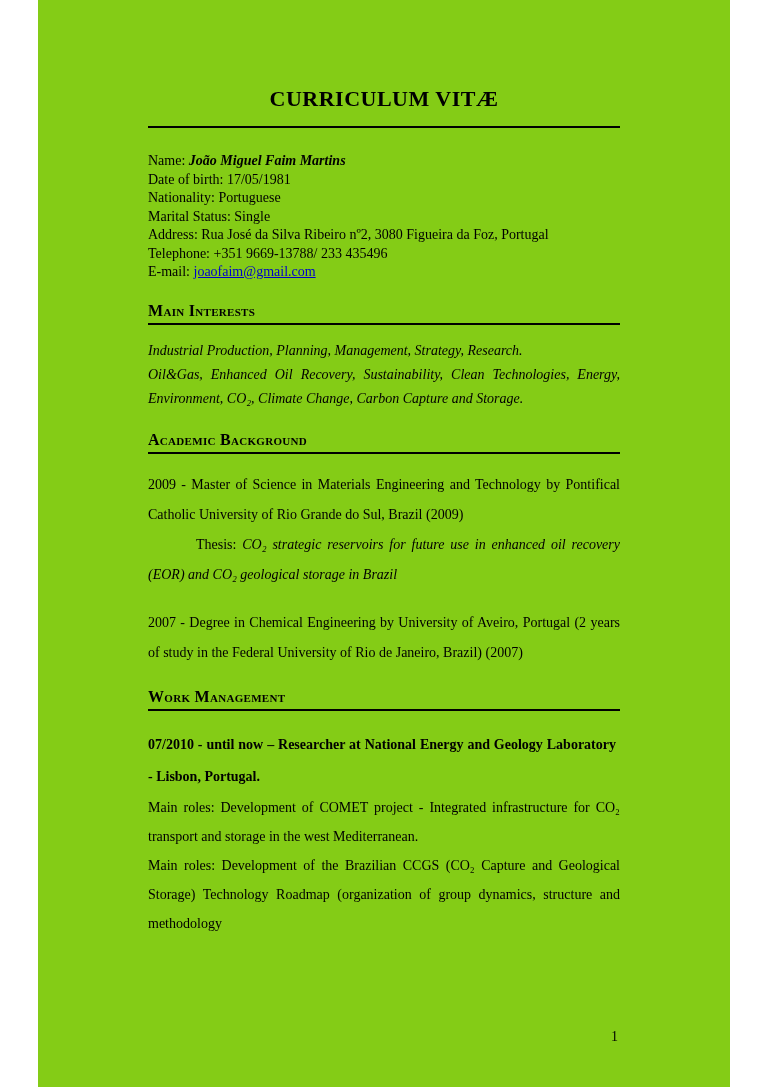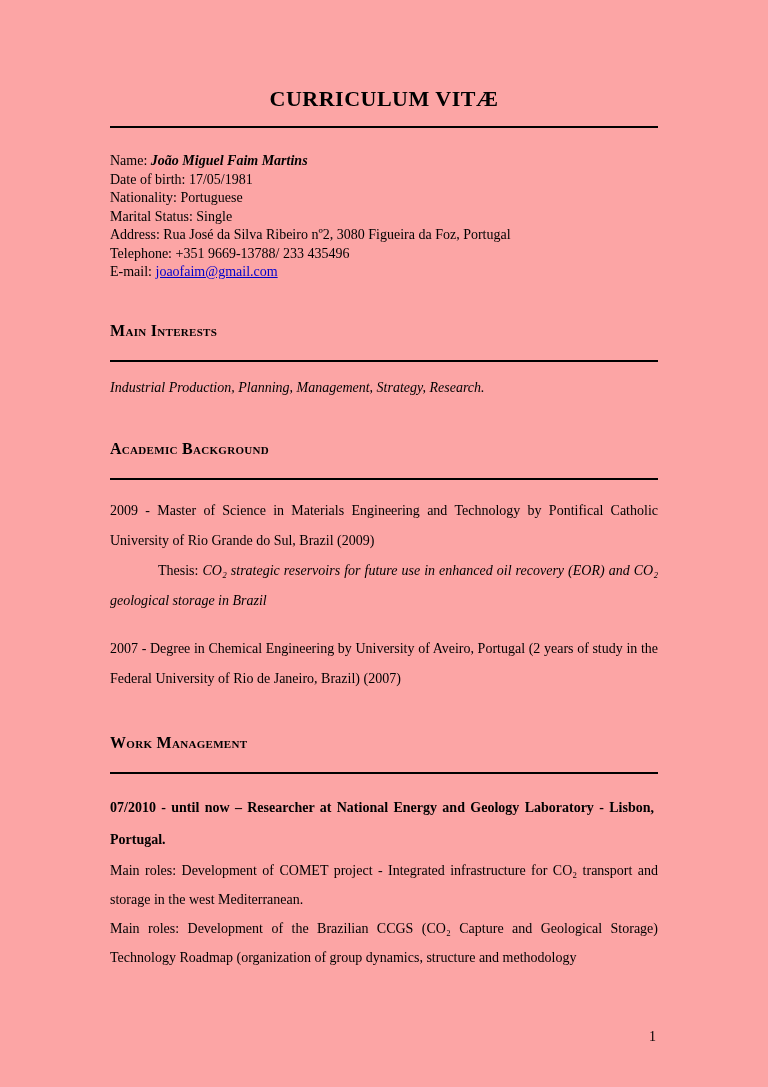--- a/index.html
+++ b/index.html
@@ -2,24 +2,24 @@
 <html><head>
 <meta charset="utf-8">
 <style>
   html, body {
     margin: 0;
     padding: 0;
     background: #ffffff;
   }
   .page {
     position: relative;
-    width: 768px;
+    width: 692px;
     height: 1087px;
     margin: 0 auto;
-    background: #fca5a5;
+    background: #84cc16;
     color: #000000;
     font-family: "Liberation Serif", "DejaVu Serif", serif;
     font-size: 14px;
     box-sizing: border-box;
     overflow: hidden;
   }
   .content {
     padding: 86px 110px 0 110px;
   }
   h1.doc-title {
@@ -40,27 +40,27 @@
   .info-block p {
     margin: 0;
   }
   .bold { font-weight: bold; font-style: italic; }
   a.email-link {
     color: #0000cc;
     text-decoration: underline;
     cursor: pointer;
   }
   .section-header {
-    margin-top: 40px;
+    margin-top: 20px;
     font-weight: bold;
     font-variant: small-caps;
     font-size: 16px;
     letter-spacing: 0.3px;
     border-bottom: 2px solid #000;
-    padding-bottom: 20px;
+    padding-bottom: 3px;
   }
   .para-tight {
     margin: 14px 0 0 0;
     line-height: 24px;
     text-align: justify;
     font-style: italic;
   }
   .para-spaced {
     margin: 16px 0 0 0;
     line-height: 30px;
@@ -110,21 +110,21 @@
       <p><span>Name: </span><span class="bold">João Miguel Faim Martins</span></p>
       <p>Date of birth: 17/05/1981</p>
       <p>Nationality: Portuguese</p>
       <p>Marital Status: Single</p>
       <p>Address: Rua José da Silva Ribeiro nº2, 3080 Figueira da Foz, Portugal</p>
       <p>Telephone: +351  9669-13788/ 233 435496</p>
       <p><span>E-mail: </span><a class="email-link">joaofaim@gmail.com</a></p>
     </div>
 
     <div class="section-header">Main Interests</div>
-    <p class="para-tight"><span>Industrial Production, Planning, Management, Strategy, Research.</span><br></p>
+    <p class="para-tight"><span>Industrial Production, Planning, Management, Strategy, Research.</span><br><span>Oil&amp;Gas, Enhanced Oil Recovery, Sustainability, Clean Technologies, Energy, Environment, CO₂, Climate Change, Carbon Capture and Storage.</span></p>
 
     <div class="section-header">Academic Background</div>
     <p class="para-spaced">2009 - Master of Science in Materials Engineering and Technology by Pontifical Catholic University of Rio Grande do Sul, Brazil (2009)</p>
     <p class="para-thesis"><span>Thesis: </span><span class="italic">CO₂ strategic reservoirs for future use in enhanced oil recovery (EOR) and CO₂ geological storage in Brazil</span></p>
     <p class="para-spaced para-gap">2007 - Degree in Chemical Engineering by University of Aveiro, Portugal (2 years of study in the Federal University of Rio de Janeiro, Brazil) (2007)</p>
 
     <div class="section-header">Work Management</div>
     <p class="job-heading">07/2010 - until now – Researcher at National Energy and Geology Laboratory - Lisbon, Portugal.</p>
     <p class="job-roles">Main roles: Development of COMET project - Integrated infrastructure for CO₂ transport and storage in the west Mediterranean.</p>
     <p class="job-roles">Main roles: Development of the Brazilian CCGS (CO₂ Capture and Geological Storage) Technology Roadmap (organization of group dynamics, structure and methodology</p>

